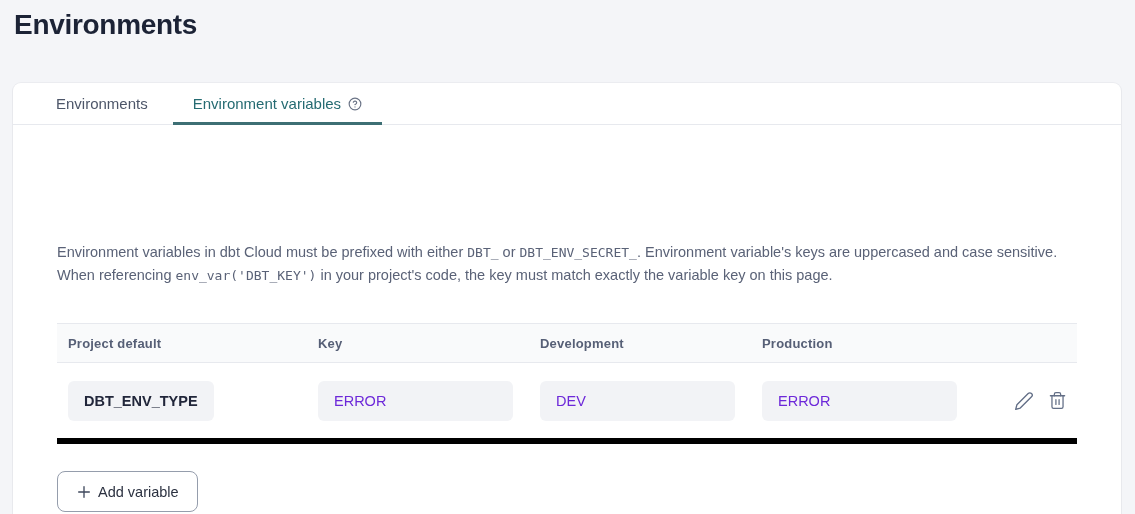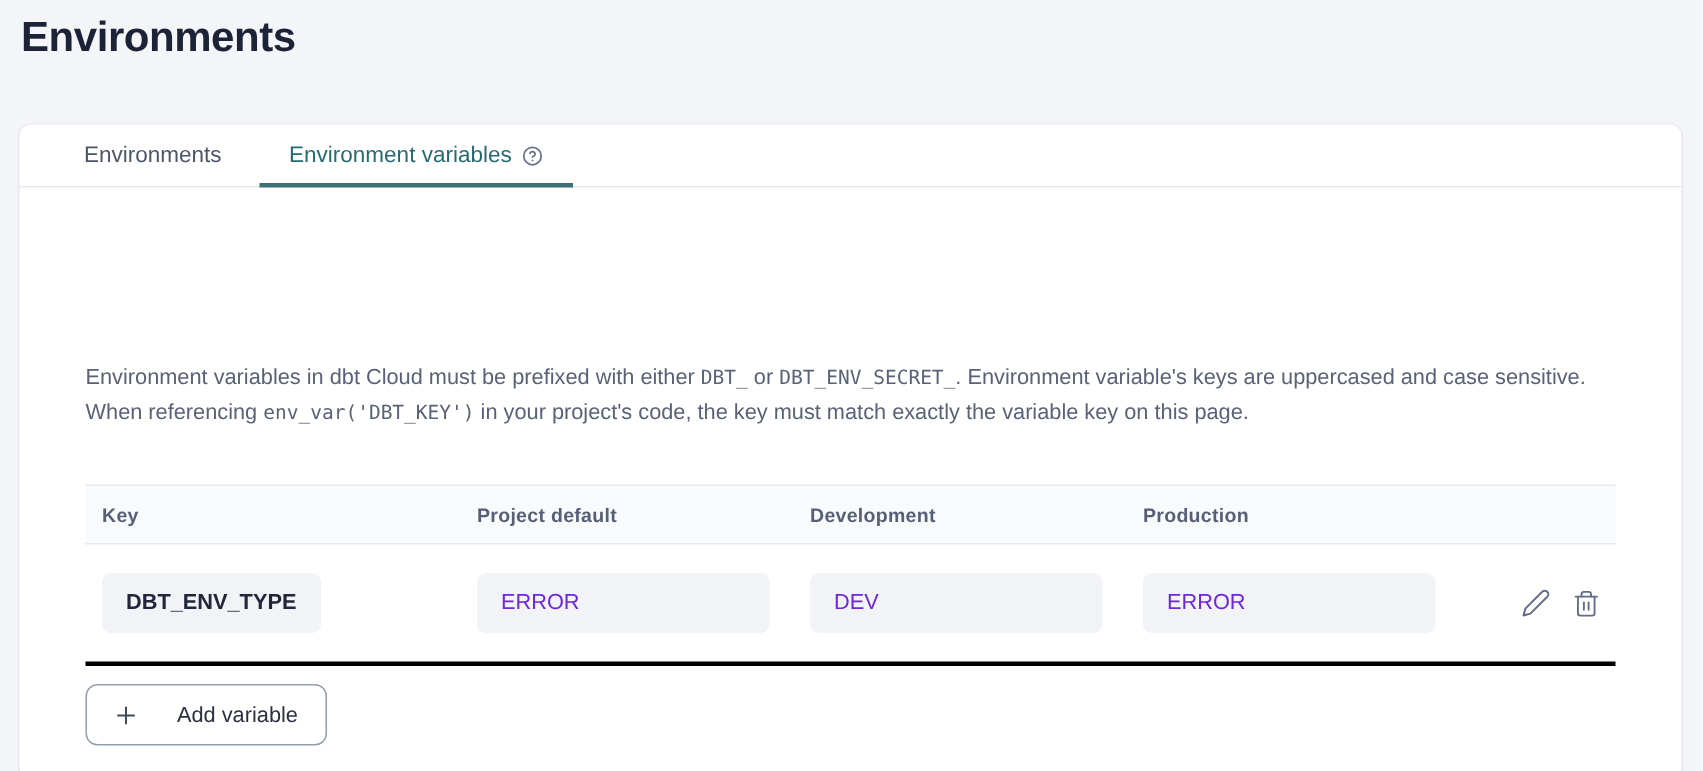--- a/index.html
+++ b/index.html
@@ -90,21 +90,21 @@
     background: #f9fafb;
     border-top: 1px solid #e7e9ee;
     border-bottom: 1px solid #e7e9ee;
     font-size: 13px;
     font-weight: 700;
     letter-spacing: 0.2px;
     color: #565f76;
   }
   .tbl-row {
     height: 81px;
-    border-bottom: 3px solid #000000;
+    border-bottom: 6px solid #000000;
   }
   .chip {
     display: inline-block;
     width: fit-content;
     background: #f2f3f6;
     border-radius: 6px;
     padding: 12px 16px;
     font-size: 14.5px;
     font-weight: 700;
     color: #21263a;
@@ -127,24 +127,24 @@
   .icon-btn {
     background: none;
     border: none;
     padding: 0;
     cursor: pointer;
     color: #626e86;
     display: inline-flex;
   }
   
   .add-btn {
-    margin-top: 12px;
+    margin-top: 27px;
     display: inline-flex;
     align-items: center;
-    gap: 26px;
+    gap: 6px;
     height: 41px;
     padding: 0 18px;
     background: #ffffff;
     border: 1px solid #959dac;
     border-radius: 8px;
     font-family: inherit;
     font-size: 14.5px;
     color: #2b3140;
     cursor: pointer;
   }
@@ -173,22 +173,22 @@
       </span>
     </button>
   </div>
 
   <div class="content">
 
     <p class="desc"><span>Environment variables in dbt Cloud must be prefixed with either </span><span class="mono">DBT_</span><span> or </span><span class="mono">DBT_ENV_SECRET_</span><span>. Environment variable's keys are uppercased and case sensitive. When referencing </span><span class="mono">env_var('DBT_KEY')</span><span> in your project's code, the key must match exactly the variable key on this page.</span></p>
 
     <div class="tbl">
       <div class="tbl-header">
+        <div>Project default</div>
         <div>Key</div>
-        <div>Project default</div>
         <div>Development</div>
         <div>Production</div>
         <div></div>
       </div>
 
       <div class="tbl-row">
         <div>
           <span class="chip">DBT_ENV_TYPE</span>
         </div>
         <div>

